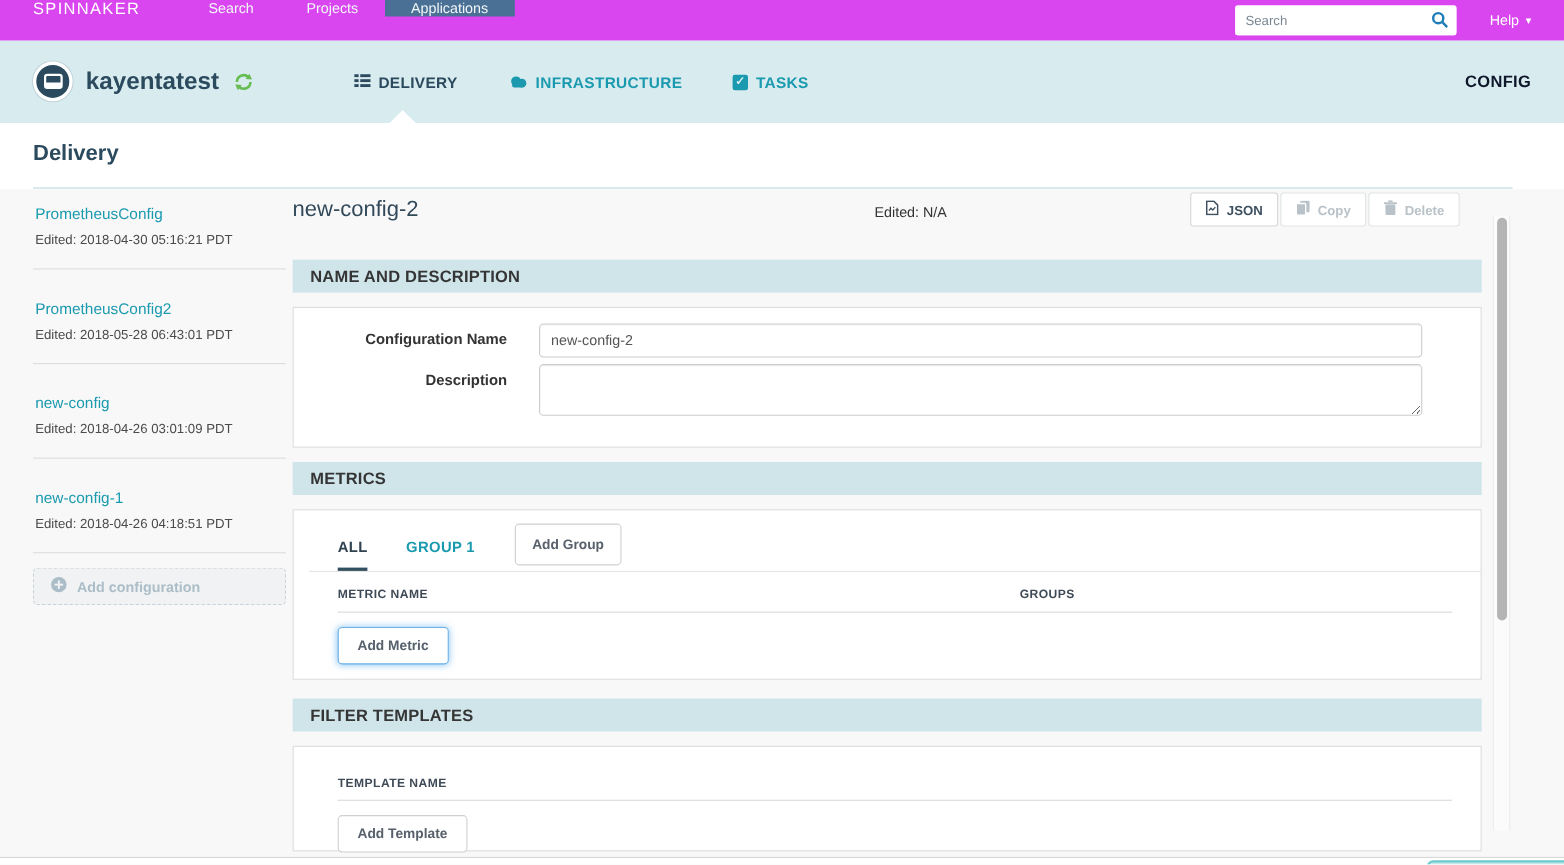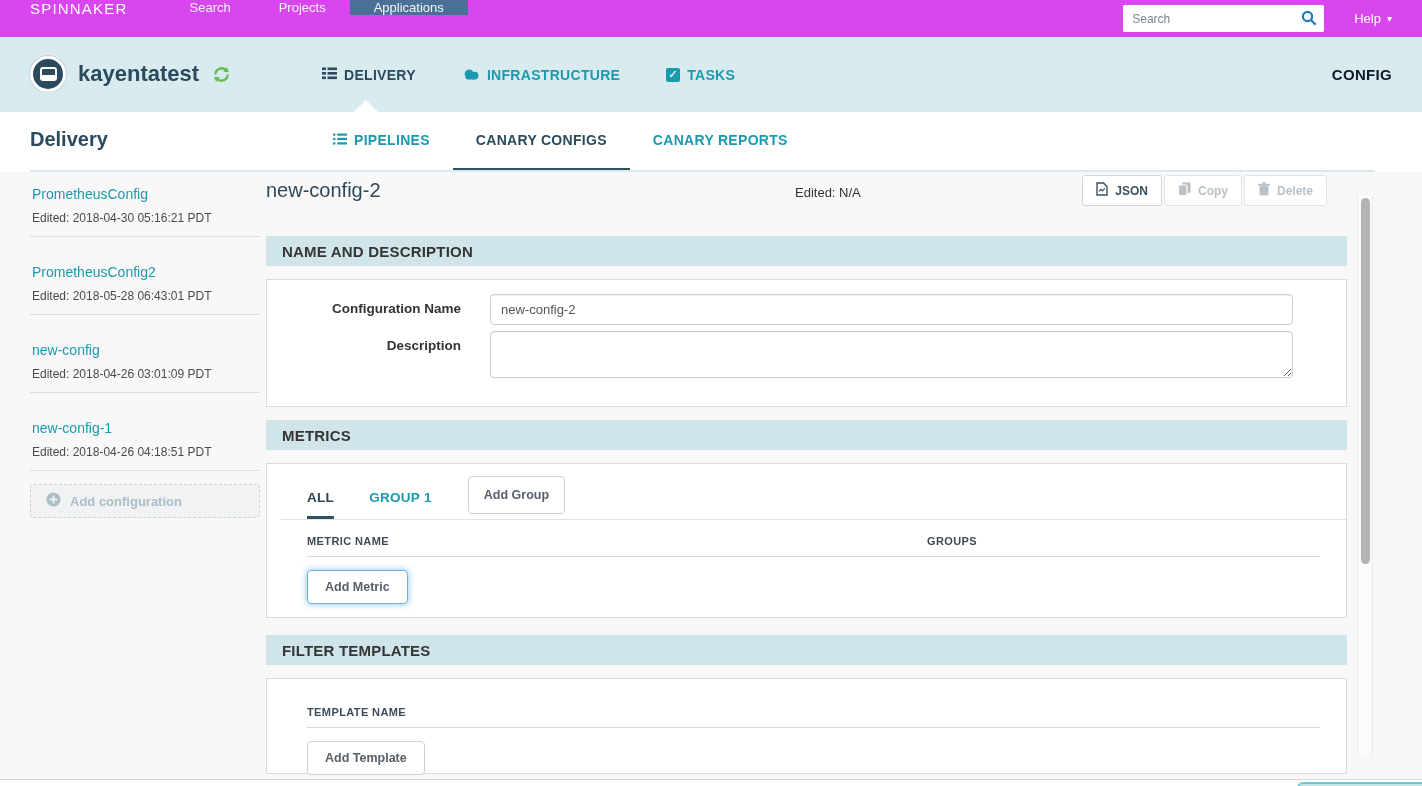--- a/index.html
+++ b/index.html
@@ -41,21 +41,21 @@
   .delivery-tabs { position:absolute; left:310px; top:0; height:60px; display:flex; align-items:stretch; }
   .d-tab { display:flex; align-items:center; gap:7px; padding:0 23px; font-size:14px; font-weight:bold; letter-spacing:.3px; color:#1b9aaf; cursor:pointer; border-bottom:4px solid transparent; }
   .d-tab.active { color:#2b4a5e; border-bottom:4px solid #33505f; }
   .bar-rule { position:absolute; left:30px; right:47px; top:58px; height:2px; background:#d9eaee; }
 
   
   .content { position:absolute; top:172px; left:0; right:0; bottom:0; background:#f8f8f8; }
 
   
   .sidebar { position:absolute; left:30px; top:0; width:230px; }
-  .config-item { padding:27px 2px 11px 2px; border-bottom:1px solid #ddd; cursor:pointer; }
+  .config-item { padding:27px 2px 19px 2px; border-bottom:1px solid #ddd; cursor:pointer; }
   .config-item .cname { font-size:14px; color:#1b9aaf; }
   .config-item .cedited { margin-top:9px; font-size:12px; color:#4b4b4b; }
   .add-config-btn { margin-top:13px; height:34px; background:#f0f2f3; border:1px dashed #c7d4da; border-radius:4px; display:flex; align-items:center; padding-left:15px; gap:9px; color:#abbdc7; font-size:13px; font-weight:bold; cursor:pointer; }
 
   
   .detail { position:absolute; left:266px; top:0; width:1081px; }
   .detail-header { position:relative; height:64px; }
   .detail-title { position:absolute; left:0; top:7px; font-size:20px; color:#32495a; }
   .edited-group { position:absolute; left:529px; top:13px; font-size:13px; color:#333; }
   .edited-group b { font-weight:normal; }
@@ -170,41 +170,20 @@
         <span class="checkbox-glyph">✓</span>
         <span>TASKS</span>
       </div>
     </nav>
     <div class="active-pointer"></div>
     <div class="config-link">CONFIG</div>
   </div>
 
   <div class="delivery-bar">
     <h1 class="delivery-title">Delivery</h1>
-    <nav class="delivery-tabs">
-      <div class="d-tab">
-        <span>
-          <svg width="14" height="12" viewBox="0 0 14 12" fill="currentColor">
-              <rect x="0" y="0.5" width="2.4" height="2.2"></rect>
-              <rect x="4.2" y="0.5" width="9.8" height="2.2"></rect>
-              <rect x="0" y="4.9" width="2.4" height="2.2"></rect>
-              <rect x="4.2" y="4.9" width="9.8" height="2.2"></rect>
-              <rect x="0" y="9.3" width="2.4" height="2.2"></rect>
-              <rect x="4.2" y="9.3" width="9.8" height="2.2"></rect>
-            </svg>
-        </span>
-        <span>PIPELINES</span>
-      </div>
-      <div class="d-tab active">
-        <span>CANARY CONFIGS</span>
-      </div>
-      <div class="d-tab">
-        <span>CANARY REPORTS</span>
-      </div>
-    </nav>
     <div class="bar-rule"></div>
   </div>
 
   <div class="content">
 
     <aside class="sidebar">
       <div class="config-item" style="padding-top:14px;">
         <div class="cname">PrometheusConfig</div>
         <div class="cedited">Edited: 2018-04-30 05:16:21 PDT</div>
       </div>

